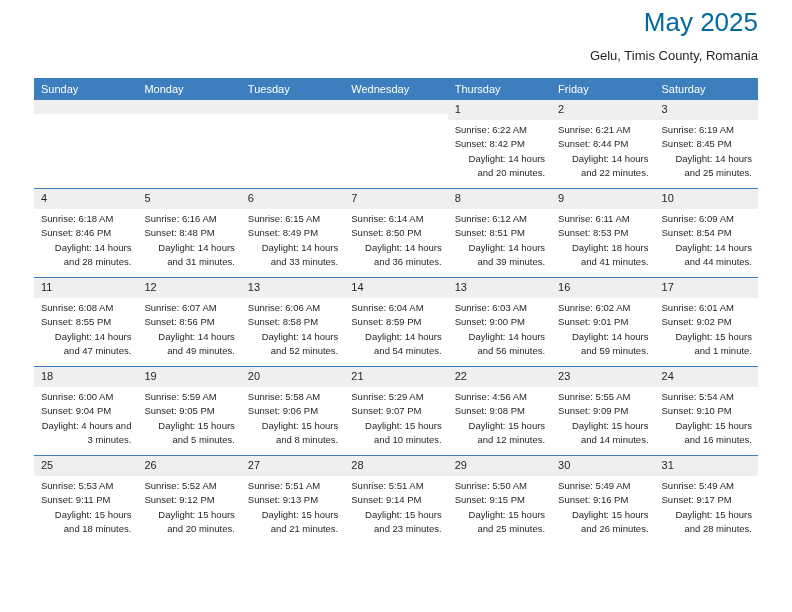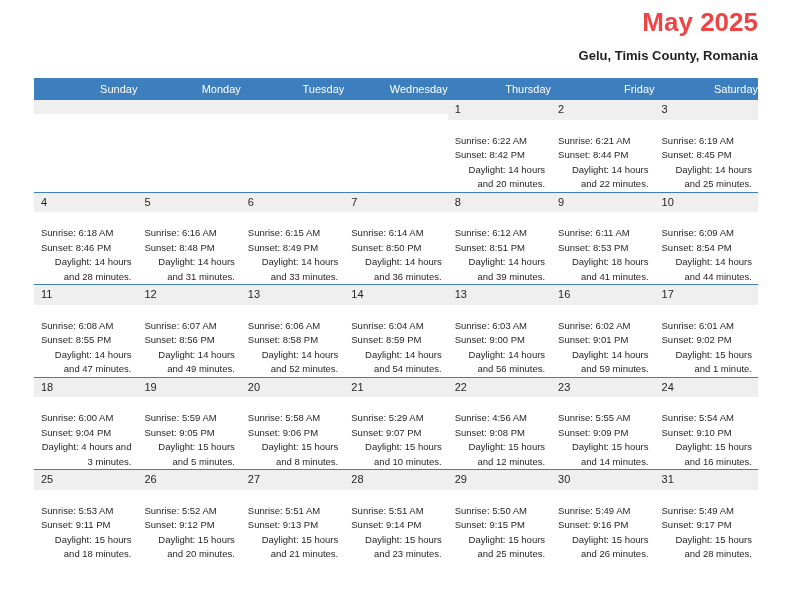--- a/index.html
+++ b/index.html
@@ -61,46 +61,45 @@
   }
 
   .title-block {
     position: absolute;
     right: 0;
     top: 8px;
     text-align: right;
   }
   .cal-title {
     font-size: 26px;
-    color: #ef4444;
+    color: #0369a1;
     line-height: 1.15;
-    font-weight: bold;
+    font-weight: normal;
     margin: 0;
   }
   .cal-subtitle {
     font-size: 13px;
     color: #231f20;
     margin-top: 10px;
     line-height: 1.2;
-    font-weight: bold;
   }
 
   
   table.calendar {
     width: 100%;
     border-collapse: collapse;
     table-layout: fixed;
   }
 
   table.calendar thead th {
     background: #3d7ebf;
     color: #ffffff;
     font-size: 11px;
     font-weight: normal;
-    text-align: right;
+    text-align: left;
     padding: 5px 0 5px 7px;
     height: 12px;
     border: none;
   }
 
   table.calendar td {
     vertical-align: top;
     padding: 0;
     border: none;
     border-top: 1px solid #3d7ebf;
@@ -123,21 +122,21 @@
     color: #231f20;
     line-height: 1.25;
     min-height: 14px;
     box-sizing: border-box;
   }
   .daynum-band.empty {
     color: transparent;
   }
 
   .details {
-    padding: 14px 6px 0 7px;
+    padding: 3px 6px 0 7px;
     font-size: 9.5px;
     line-height: 1.52;
     color: #231f20;
   }
   .details div {
     white-space: nowrap;
   }
   .details .wrap {
     white-space: normal;
     text-align: right;

